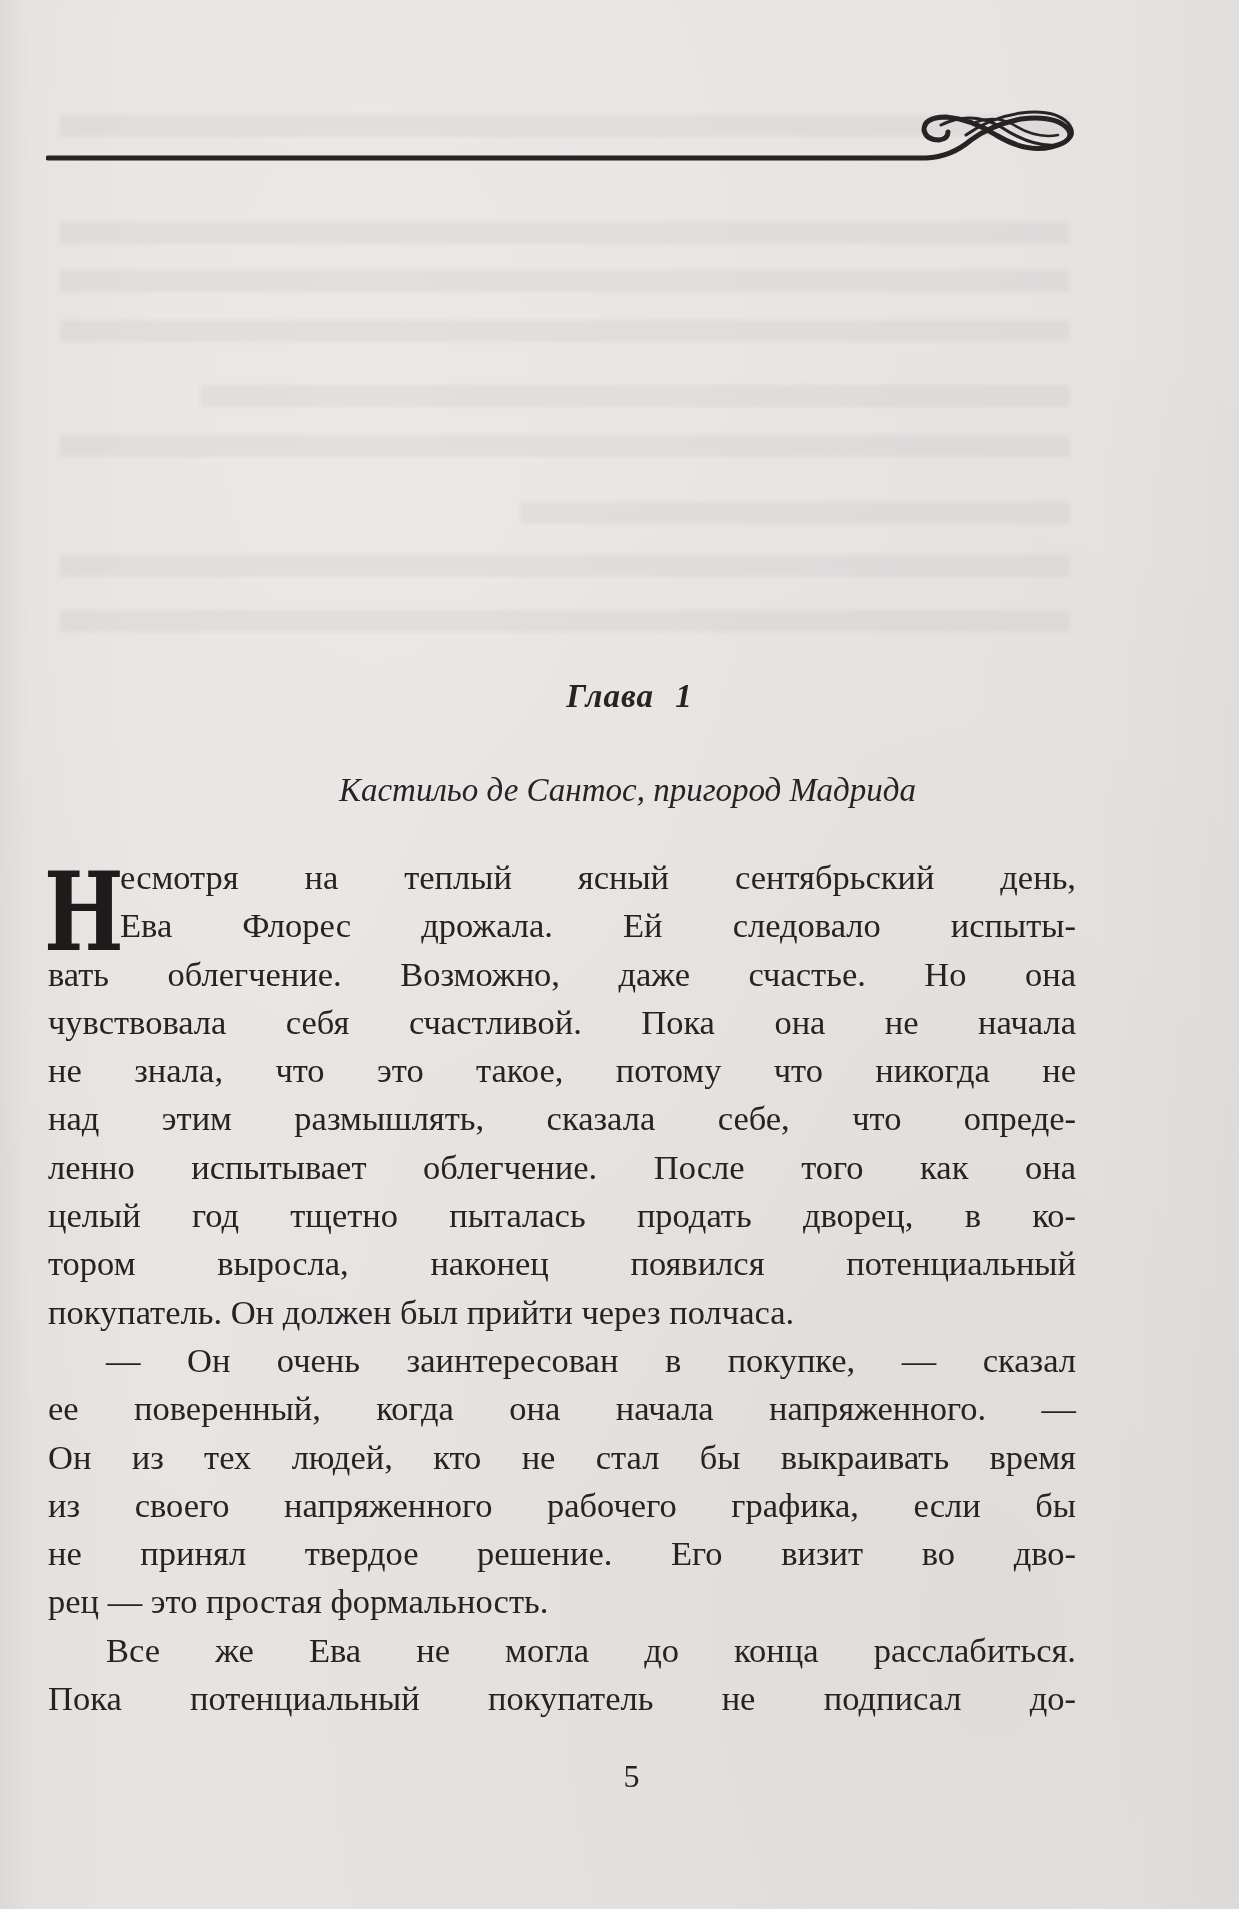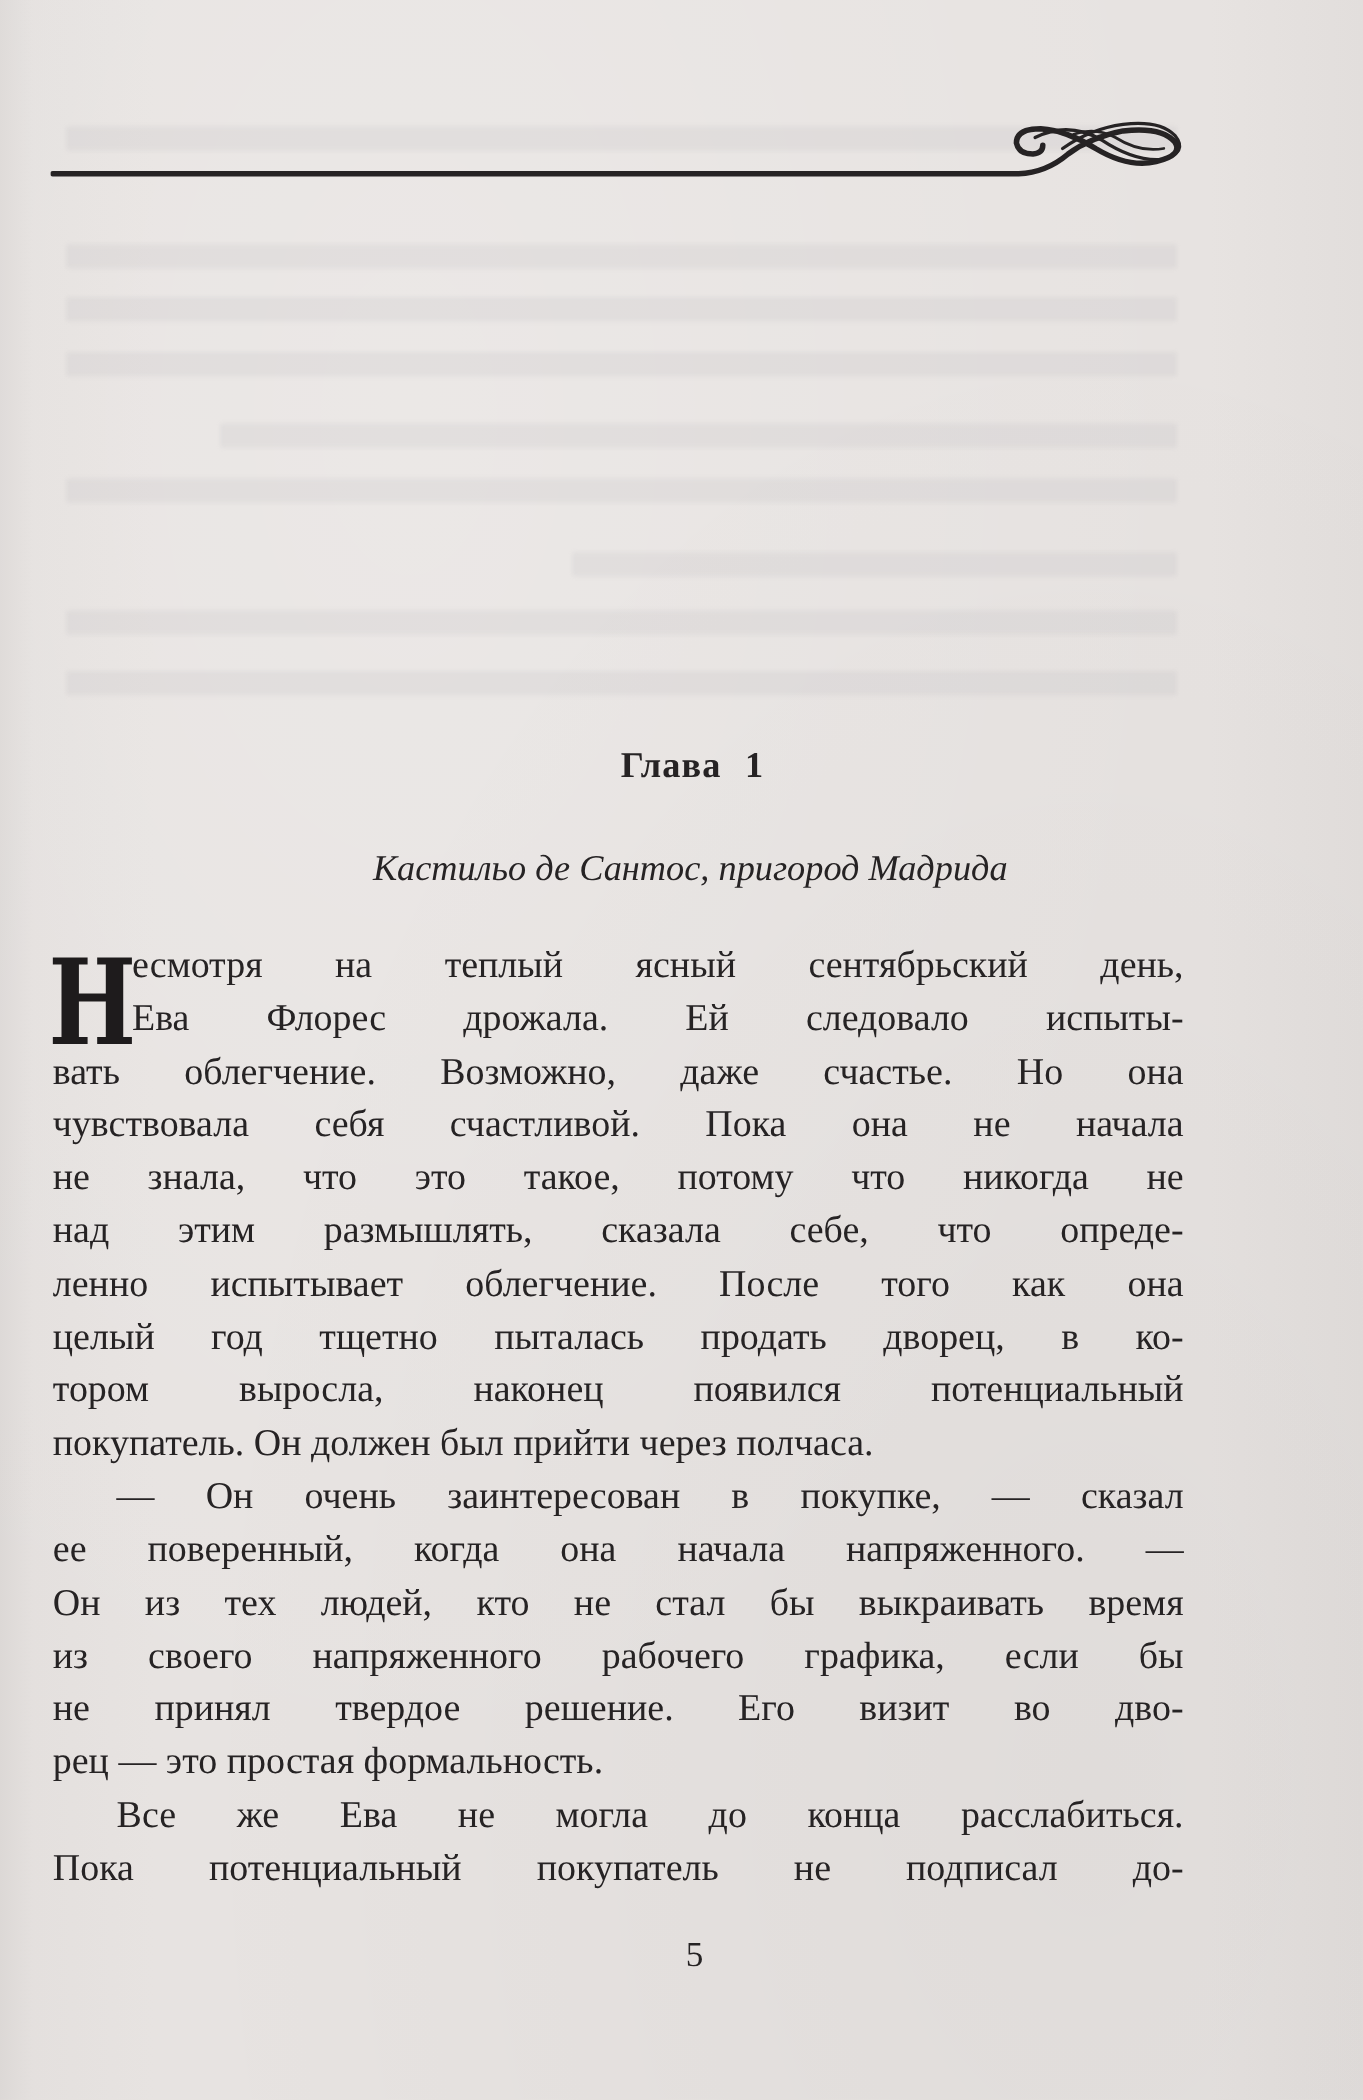--- a/index.html
+++ b/index.html
@@ -47,20 +47,21 @@
       left: 0;
       width: 1239px;
       top: 678px;
       text-align: center;
       font-weight: bold;
       font-size: 33px;
       letter-spacing: 1px;
       padding-left: 20px;
       box-sizing: border-box;
       word-spacing: 12px;
+      font-style: italic;
     }
 
     .chapter-subtitle {
       position: absolute;
       left: 0;
       width: 1239px;
       top: 772px;
       text-align: center;
       font-style: italic;
       font-size: 33px;

